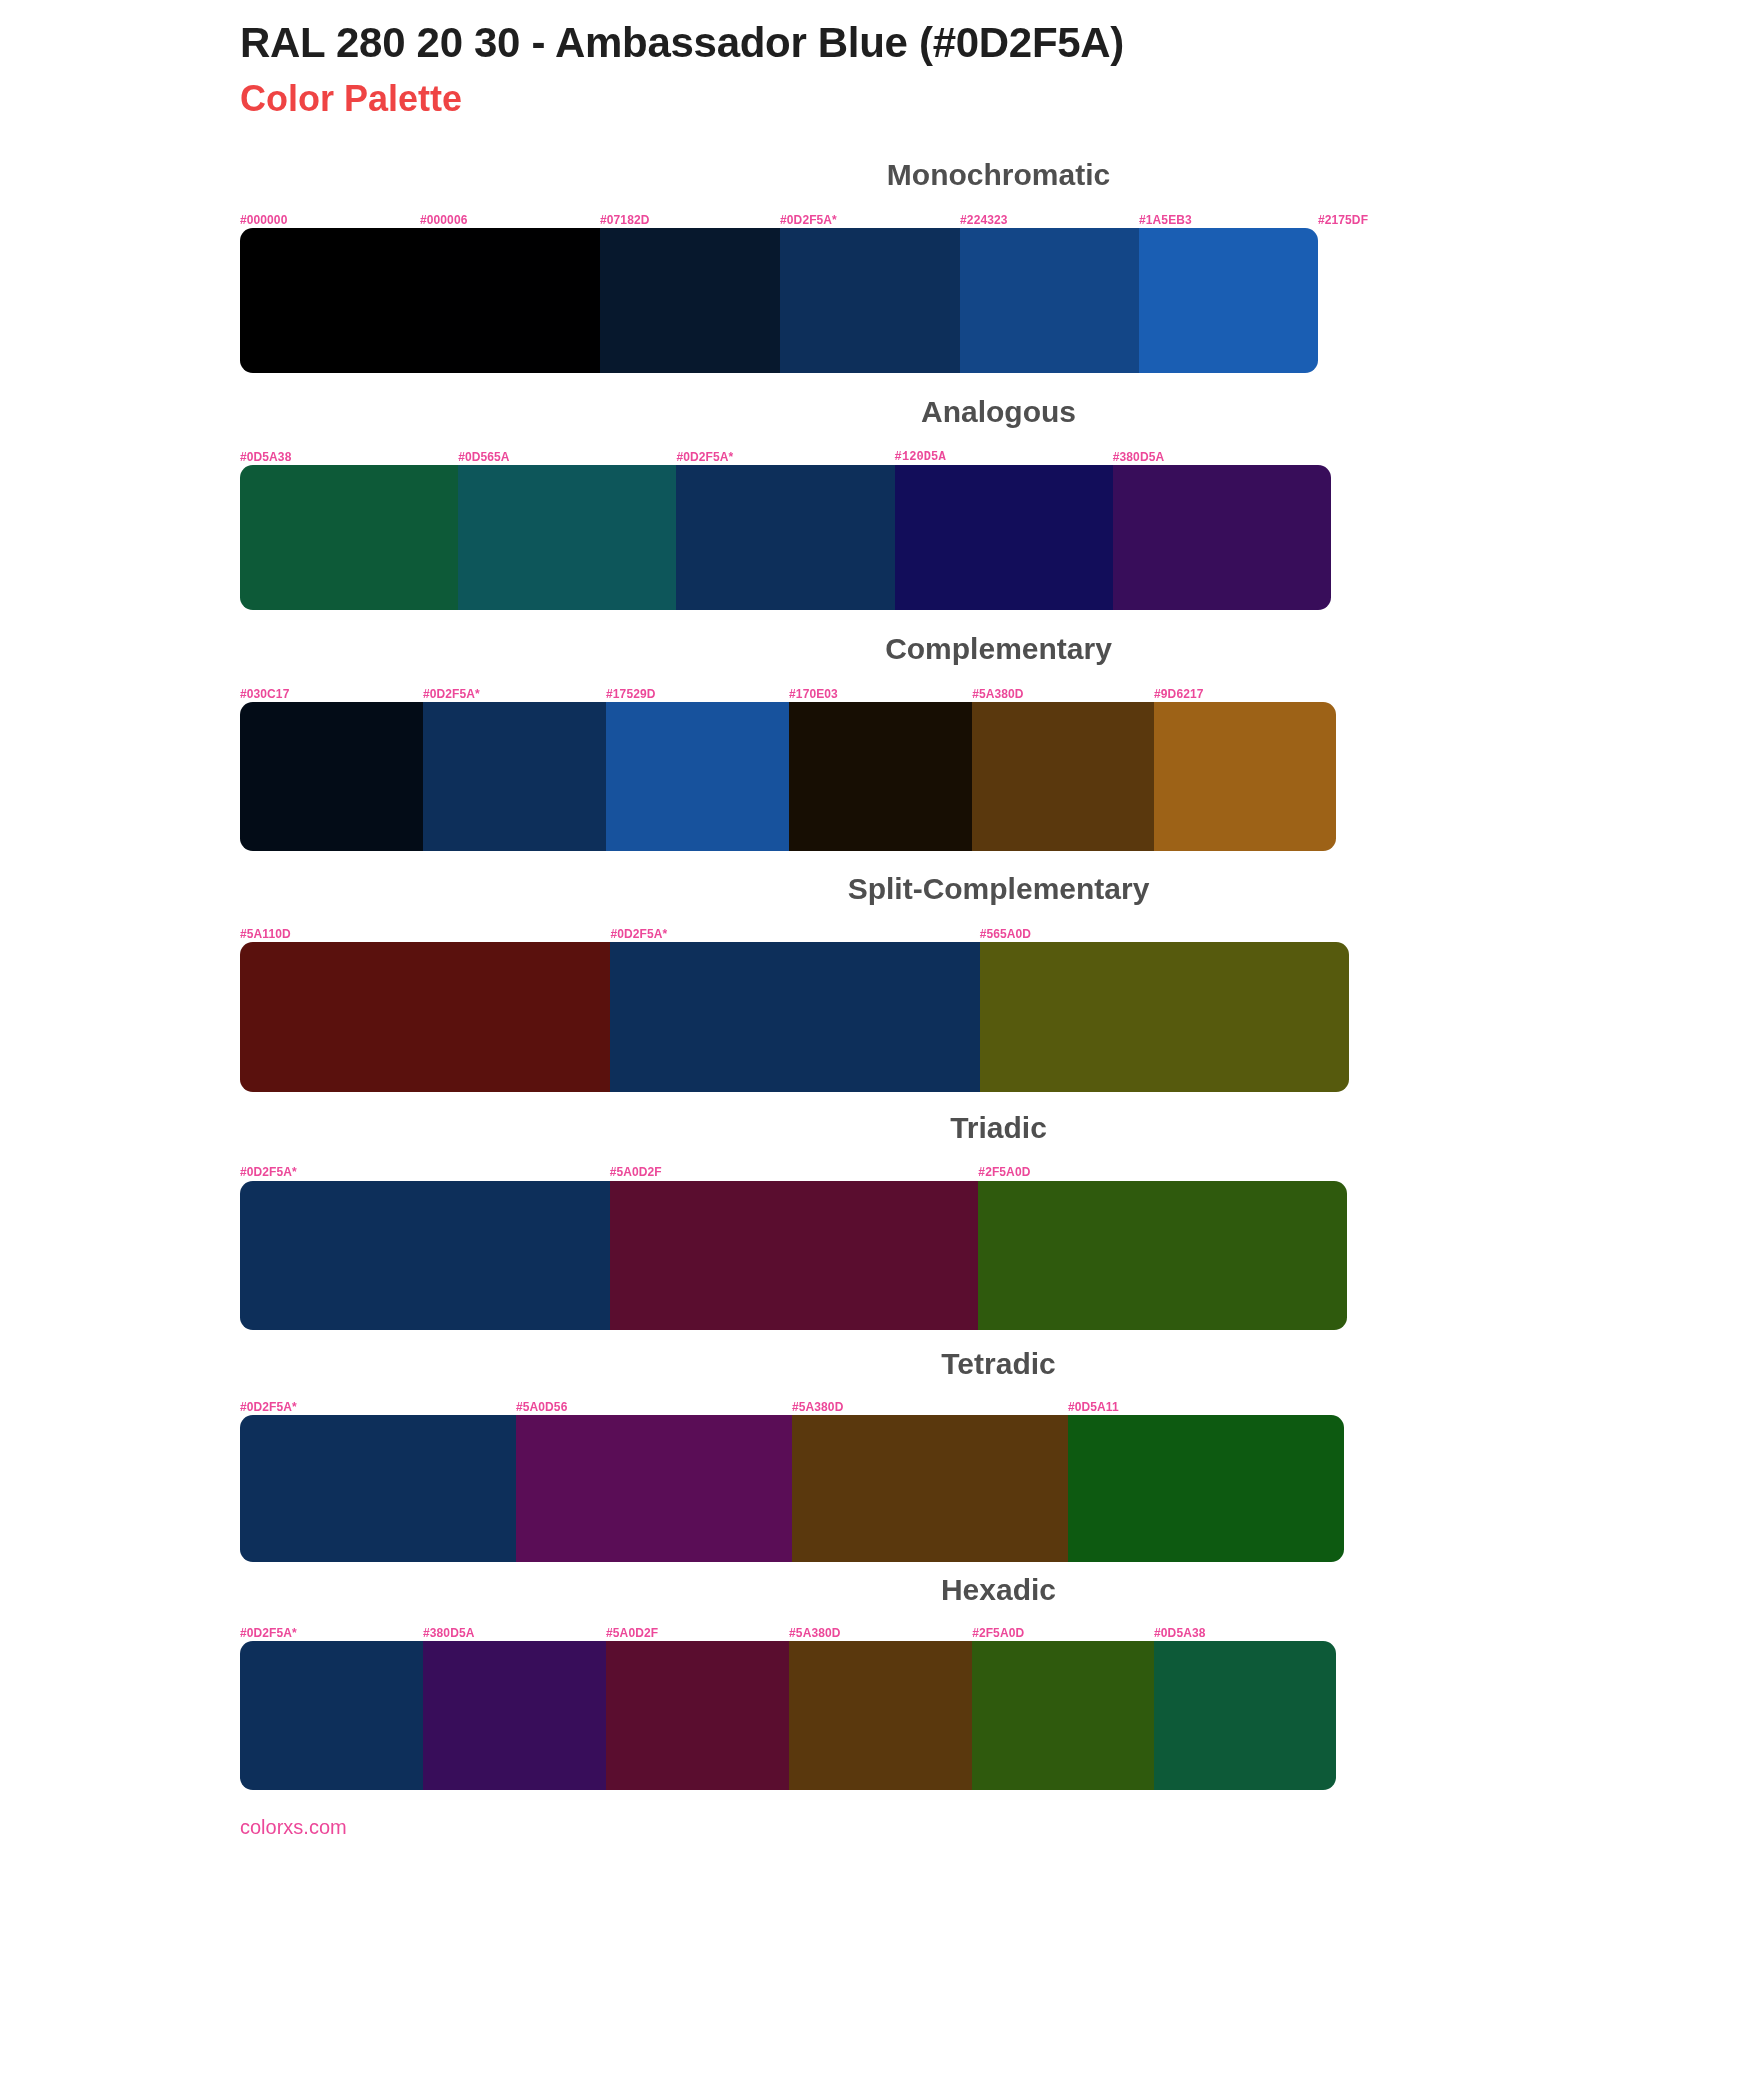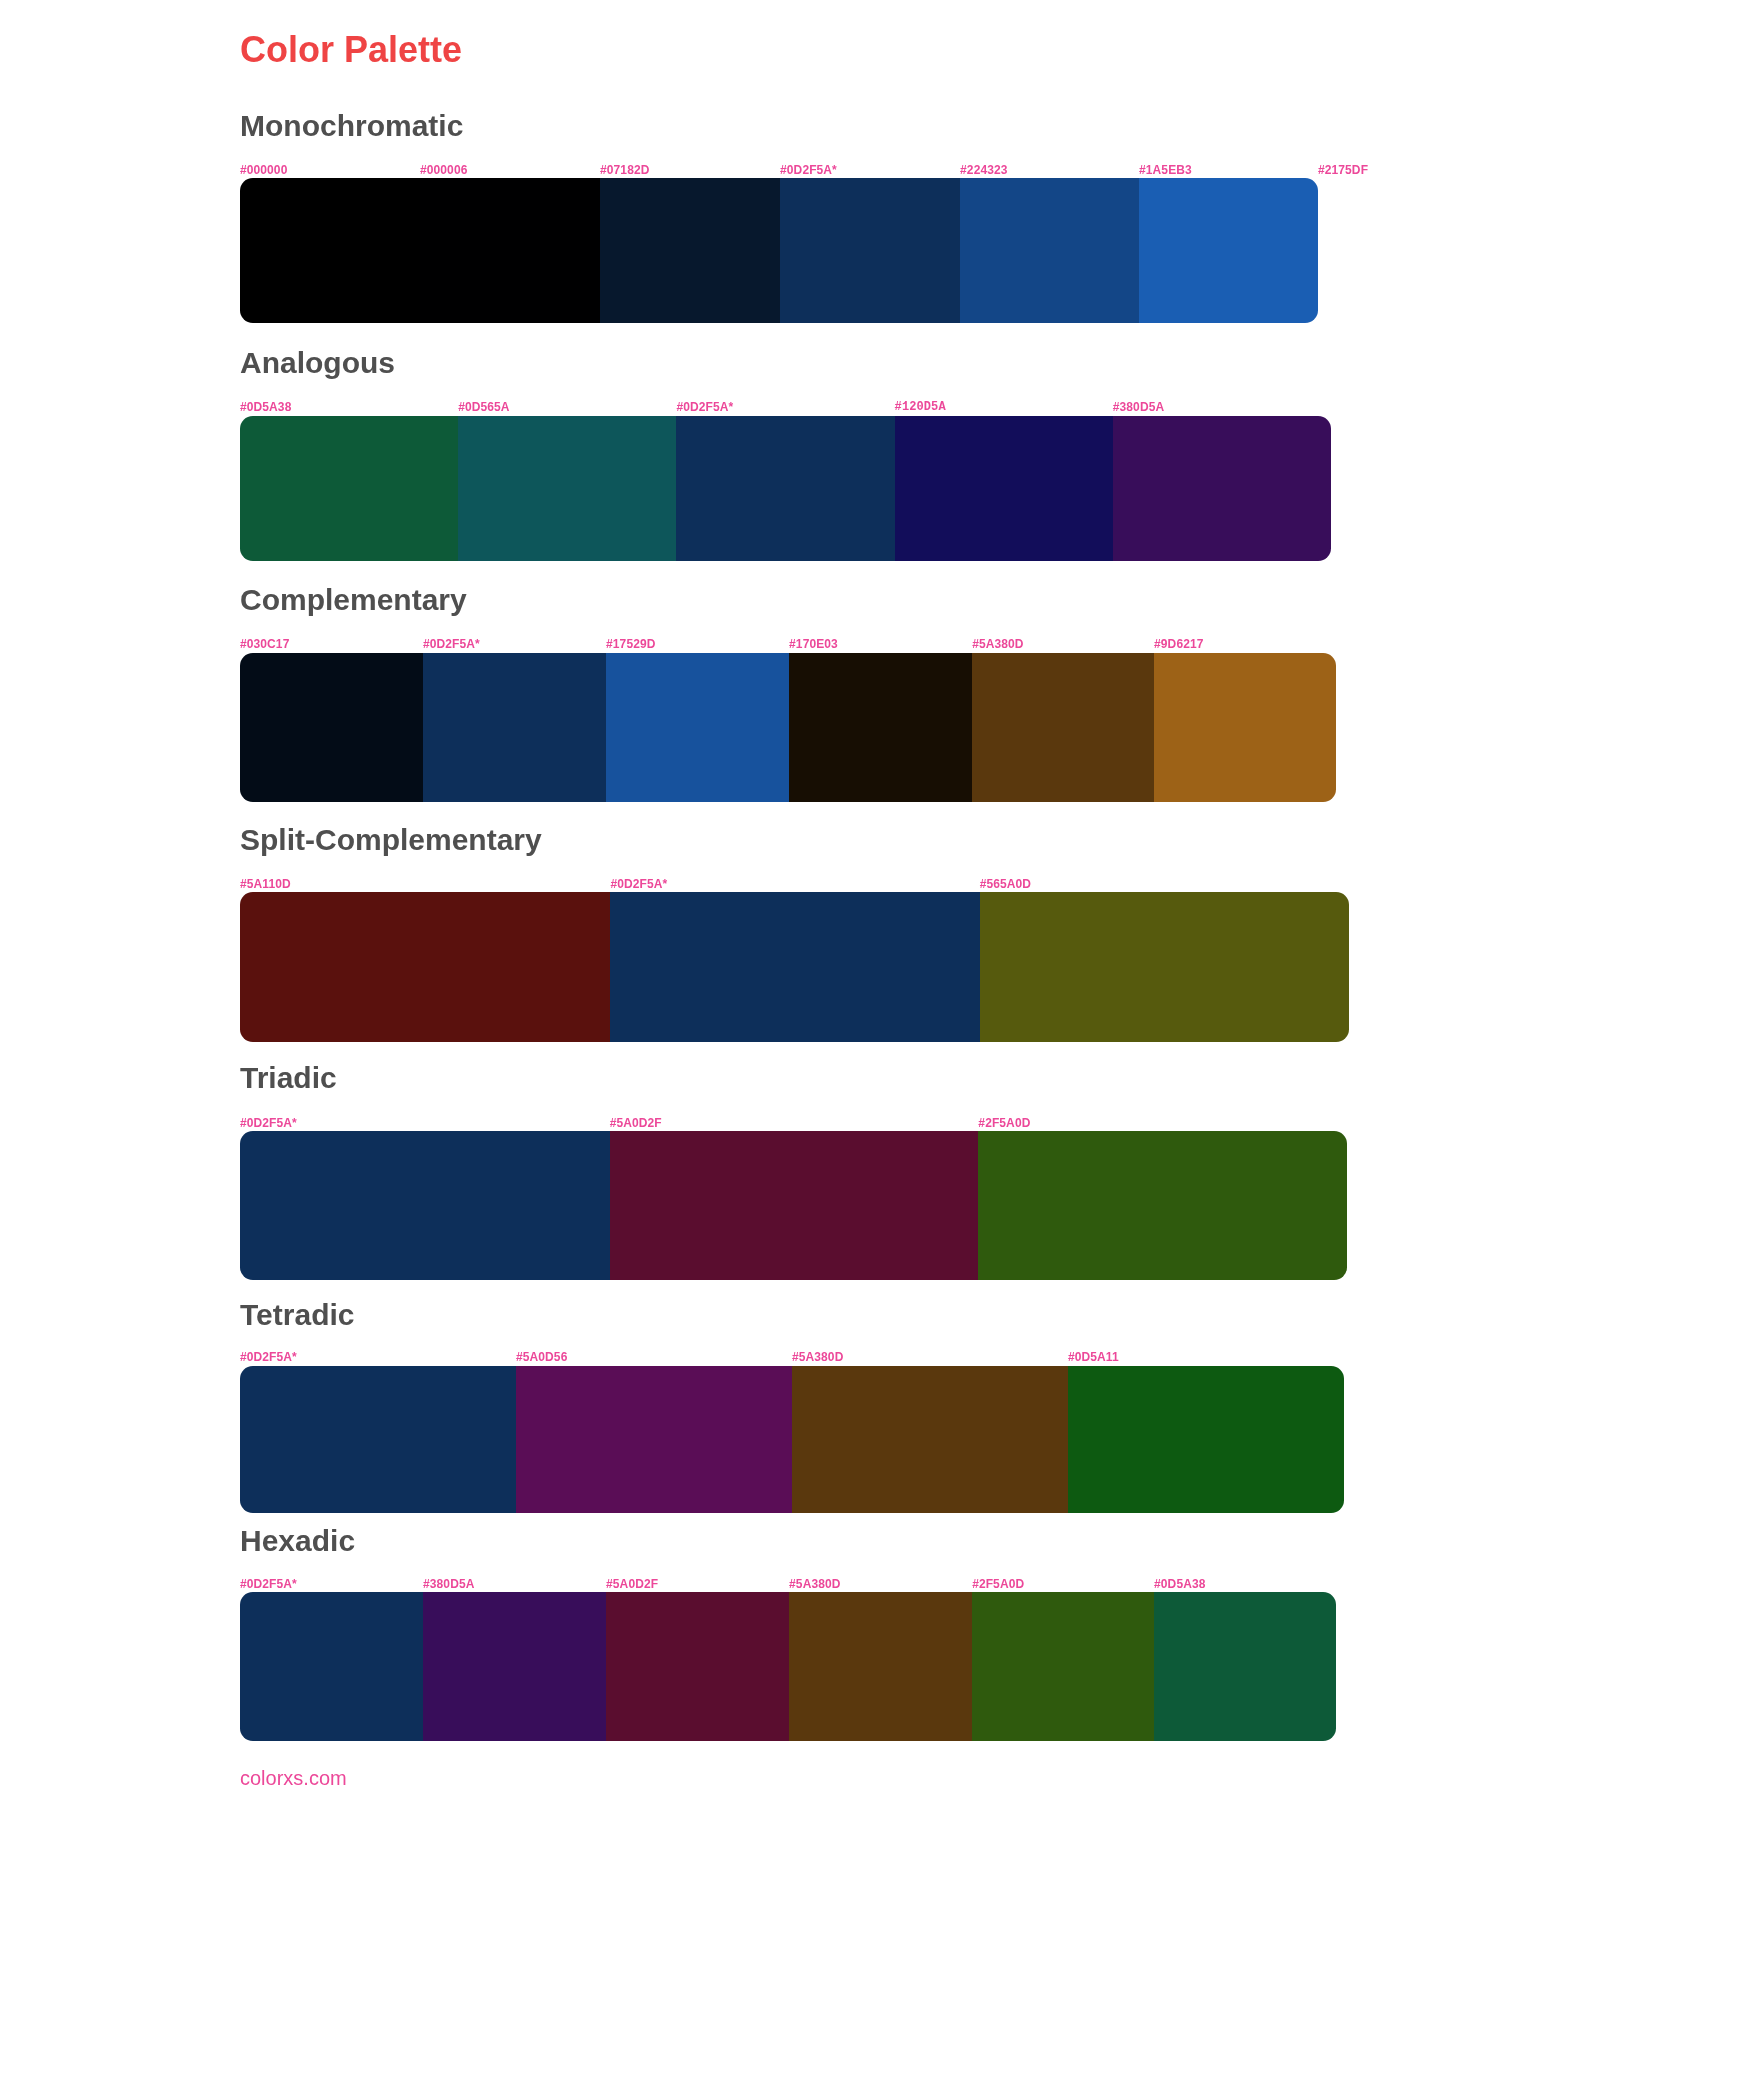--- a/index.html
+++ b/index.html
@@ -45,20 +45,21 @@
   }
 
   
   .sections {
     margin-top: 38px;
   }
   .section {
     padding-left: 240px;
     padding-right: 0;
     margin-bottom: 16px;
+    text-align: center;
   }
   .section-title {
     font-size: 30px;
     font-weight: bold;
     color: #4f4f4f;
     margin: 0 0 8px 0;
     line-height: 1.15;
   }
 
   .labels-row {
@@ -134,20 +135,21 @@
     color: #ec4899;
     line-height: 1;
   }
 </style>
 </head>
 <body>
 
 <div class="page">
 
   <div class="header">
+    <h1 class="page-title">RAL 280 20 30 - Ambassador Blue (#0D2F5A)</h1>
     <h2 class="page-subtitle">Color Palette</h2>
   </div>
 
   <div class="sections">
 
     <div class="section s-mono">
       <div class="section-title">Monochromatic</div>
       <div class="labels-row">
           <span class="swatch-label" style="left: 0%;">#000000</span>
           <span class="swatch-label" style="left: 16.7%;">#000006</span>

